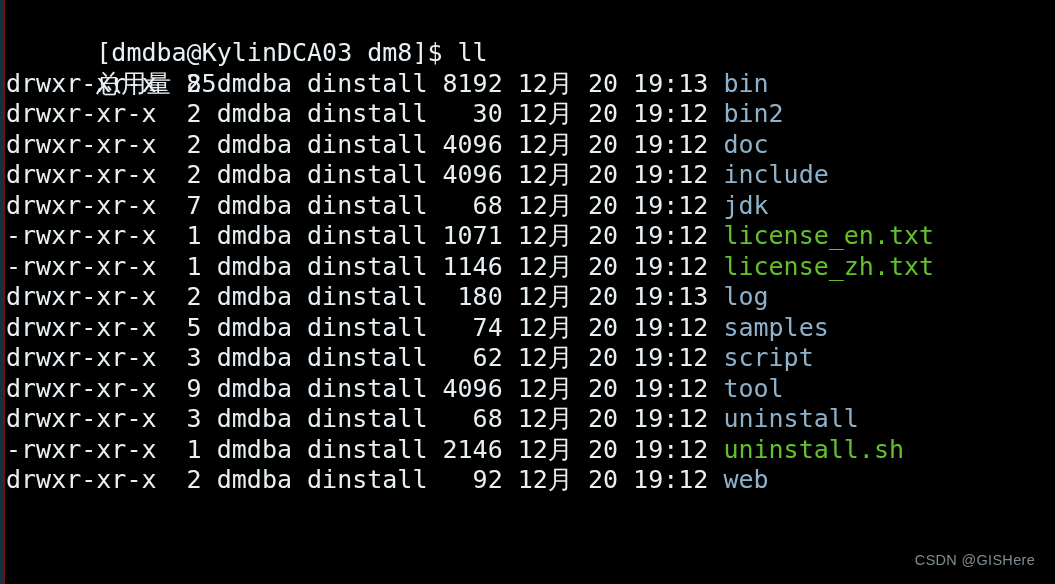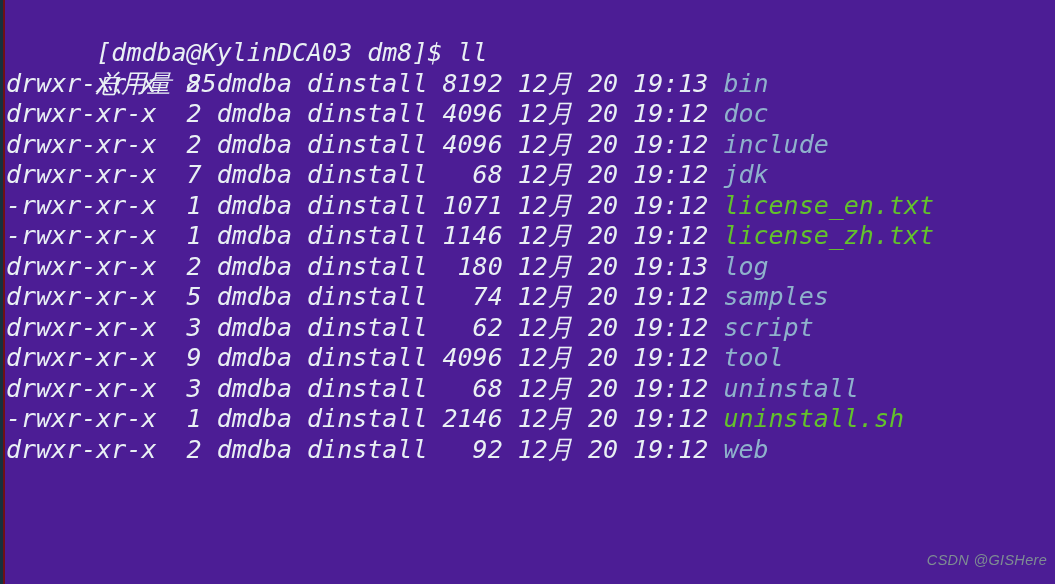--- a/index.html
+++ b/index.html
@@ -11,23 +11,22 @@
     width: 1055px;
     height: 584px;
     overflow: hidden;
     font-family: "DejaVu Sans Mono", "Liberation Mono", monospace;
   }
 
   #terminal {
     position: relative;
     width: 1055px;
     height: 584px;
-    background: #4c1d95;
+    background: #000000;
     overflow: hidden;
-    font-style: italic;
   }
 
   
   #left-edge {
     position: absolute;
     left: 3px;
     top: 0;
     width: 2px;
     height: 584px;
     background: #6e1118;
@@ -66,21 +65,21 @@
 
   .seg { white-space: pre; }
 
   .c-default { color: #e9f0f4; }
   .c-dir     { color: #8fb2cc; }
   .c-exec    { color: #63c22c; }
   .c-prompt  { color: #e9f0f4; }
 
   #watermark {
     position: absolute;
-    right: 8px;
+    right: 20px;
     bottom: 16px;
     font-family: "Liberation Sans", "DejaVu Sans", sans-serif;
     font-size: 14.5px;
     color: #7e8c93;
     letter-spacing: 0.3px;
     white-space: pre;
     z-index: 10;
   }
 </style>
 </head>
@@ -100,20 +99,21 @@
     <div class="line">
       <span class="seg c-prompt">[dmdba@KylinDCA03 dm8]$ ll</span>
     </div>
 
     <div class="line">
       <span class="seg c-default">总用量 25</span>
     </div>
 
     <div id="listing">
         <div class="line"><span class="seg c-default">drwxr-xr-x</span><span class="seg c-default">  8</span><span class="seg c-default"> dmdba</span><span class="seg c-default"> dinstall</span><span class="seg c-default"> 8192</span><span class="seg c-default"> 12月</span><span class="seg c-default"> 20</span><span class="seg c-default"> 19:13</span><span class="seg c-dir"> bin</span></div>
+        <div class="line"><span class="seg c-default">drwxr-xr-x</span><span class="seg c-default">  2</span><span class="seg c-default"> dmdba</span><span class="seg c-default"> dinstall</span><span class="seg c-default">   30</span><span class="seg c-default"> 12月</span><span class="seg c-default"> 20</span><span class="seg c-default"> 19:12</span><span class="seg c-dir"> bin2</span></div>
         <div class="line"><span class="seg c-default">drwxr-xr-x</span><span class="seg c-default">  2</span><span class="seg c-default"> dmdba</span><span class="seg c-default"> dinstall</span><span class="seg c-default"> 4096</span><span class="seg c-default"> 12月</span><span class="seg c-default"> 20</span><span class="seg c-default"> 19:12</span><span class="seg c-dir"> doc</span></div>
         <div class="line"><span class="seg c-default">drwxr-xr-x</span><span class="seg c-default">  2</span><span class="seg c-default"> dmdba</span><span class="seg c-default"> dinstall</span><span class="seg c-default"> 4096</span><span class="seg c-default"> 12月</span><span class="seg c-default"> 20</span><span class="seg c-default"> 19:12</span><span class="seg c-dir"> include</span></div>
         <div class="line"><span class="seg c-default">drwxr-xr-x</span><span class="seg c-default">  7</span><span class="seg c-default"> dmdba</span><span class="seg c-default"> dinstall</span><span class="seg c-default">   68</span><span class="seg c-default"> 12月</span><span class="seg c-default"> 20</span><span class="seg c-default"> 19:12</span><span class="seg c-dir"> jdk</span></div>
         <div class="line"><span class="seg c-default">-rwxr-xr-x</span><span class="seg c-default">  1</span><span class="seg c-default"> dmdba</span><span class="seg c-default"> dinstall</span><span class="seg c-default"> 1071</span><span class="seg c-default"> 12月</span><span class="seg c-default"> 20</span><span class="seg c-default"> 19:12</span><span class="seg c-exec"> license_en.txt</span></div>
         <div class="line"><span class="seg c-default">-rwxr-xr-x</span><span class="seg c-default">  1</span><span class="seg c-default"> dmdba</span><span class="seg c-default"> dinstall</span><span class="seg c-default"> 1146</span><span class="seg c-default"> 12月</span><span class="seg c-default"> 20</span><span class="seg c-default"> 19:12</span><span class="seg c-exec"> license_zh.txt</span></div>
         <div class="line"><span class="seg c-default">drwxr-xr-x</span><span class="seg c-default">  2</span><span class="seg c-default"> dmdba</span><span class="seg c-default"> dinstall</span><span class="seg c-default">  180</span><span class="seg c-default"> 12月</span><span class="seg c-default"> 20</span><span class="seg c-default"> 19:13</span><span class="seg c-dir"> log</span></div>
         <div class="line"><span class="seg c-default">drwxr-xr-x</span><span class="seg c-default">  5</span><span class="seg c-default"> dmdba</span><span class="seg c-default"> dinstall</span><span class="seg c-default">   74</span><span class="seg c-default"> 12月</span><span class="seg c-default"> 20</span><span class="seg c-default"> 19:12</span><span class="seg c-dir"> samples</span></div>
         <div class="line"><span class="seg c-default">drwxr-xr-x</span><span class="seg c-default">  3</span><span class="seg c-default"> dmdba</span><span class="seg c-default"> dinstall</span><span class="seg c-default">   62</span><span class="seg c-default"> 12月</span><span class="seg c-default"> 20</span><span class="seg c-default"> 19:12</span><span class="seg c-dir"> script</span></div>
         <div class="line"><span class="seg c-default">drwxr-xr-x</span><span class="seg c-default">  9</span><span class="seg c-default"> dmdba</span><span class="seg c-default"> dinstall</span><span class="seg c-default"> 4096</span><span class="seg c-default"> 12月</span><span class="seg c-default"> 20</span><span class="seg c-default"> 19:12</span><span class="seg c-dir"> tool</span></div>
         <div class="line"><span class="seg c-default">drwxr-xr-x</span><span class="seg c-default">  3</span><span class="seg c-default"> dmdba</span><span class="seg c-default"> dinstall</span><span class="seg c-default">   68</span><span class="seg c-default"> 12月</span><span class="seg c-default"> 20</span><span class="seg c-default"> 19:12</span><span class="seg c-dir"> uninstall</span></div>

